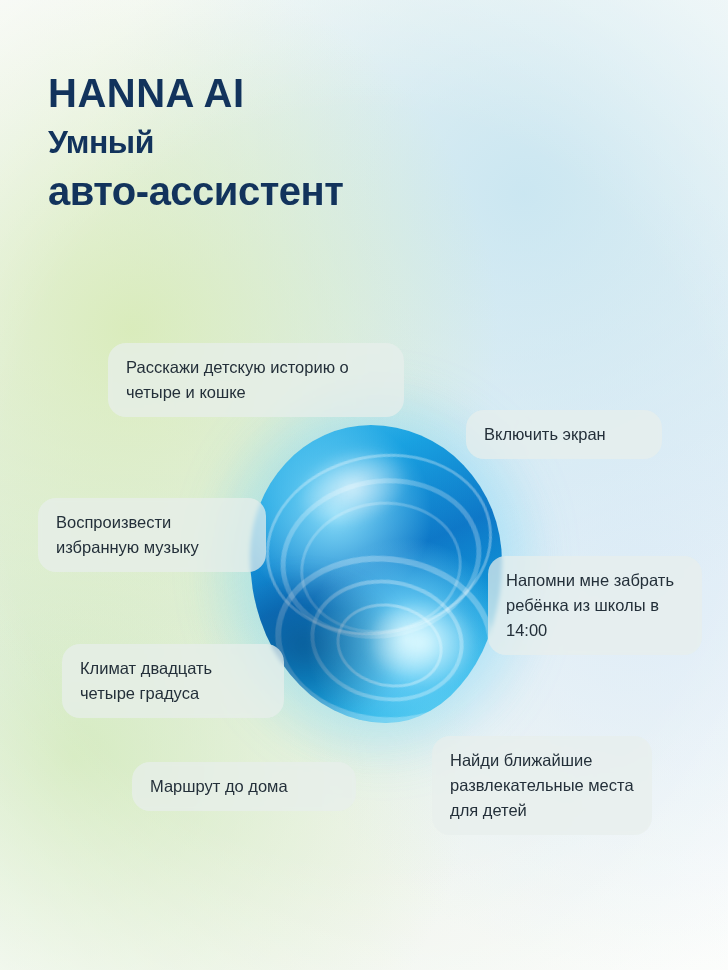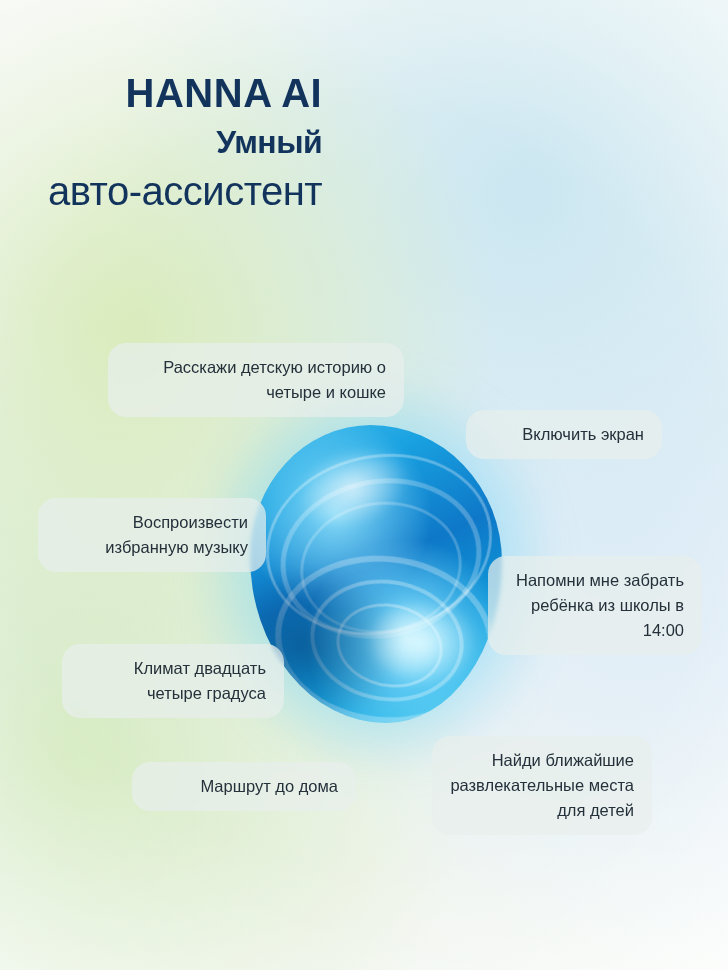--- a/index.html
+++ b/index.html
@@ -19,21 +19,20 @@
     width: 728px;
     height: 970px;
     overflow: hidden;
     background:
       radial-gradient(circle at 18% 34%, rgba(214,234,178,0.85) 0%, rgba(214,234,178,0.0) 42%),
       radial-gradient(circle at 10% 78%, rgba(206,232,176,0.75) 0%, rgba(206,232,176,0.0) 40%),
       radial-gradient(circle at 72% 20%, rgba(199,229,241,0.9) 0%, rgba(199,229,241,0.0) 46%),
       radial-gradient(circle at 88% 60%, rgba(222,236,247,0.95) 0%, rgba(222,236,247,0.0) 45%),
       radial-gradient(circle at 50% 95%, rgba(241,245,238,0.95) 0%, rgba(255,255,255,0.0) 45%),
       linear-gradient(160deg, #f3f7f1 0%, #eef5f4 28%, #eaf3f7 55%, #f2f7f9 78%, #fbfdfc 100%);
-    text-align: right;
   }
 
   
   .poster::after {
     content: "";
     position: absolute;
     inset: 0;
     pointer-events: none;
     background:
       radial-gradient(ellipse 90% 70% at 50% 50%, rgba(255,255,255,0) 55%, rgba(255,255,255,0.55) 100%);
@@ -53,21 +52,21 @@
     line-height: 50px;
     letter-spacing: 0.5px;
   }
   .headline .line2 {
     font-size: 32px;
     font-weight: bold;
     line-height: 49px;
   }
   .headline .line3 {
     font-size: 40px;
-    font-weight: normal;
+    font-weight: bold;
     line-height: 49px;
   }
 
   
   .orb-wrap {
     position: absolute;
     left: 250px;
     top: 425px;
     width: 252px;
     height: 298px;

